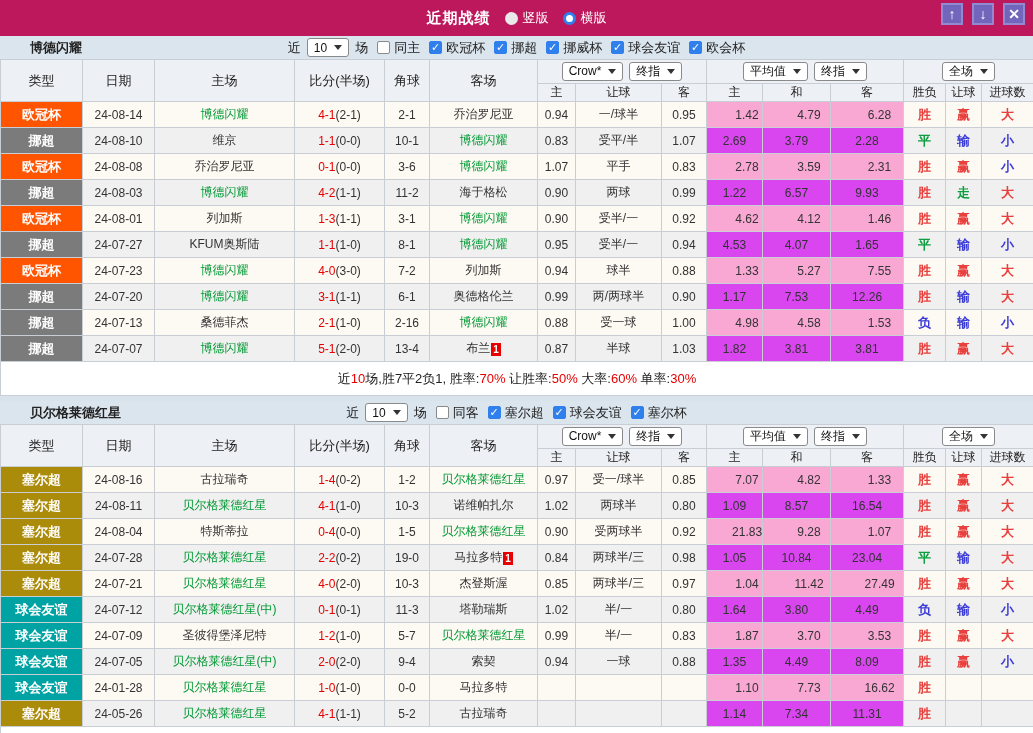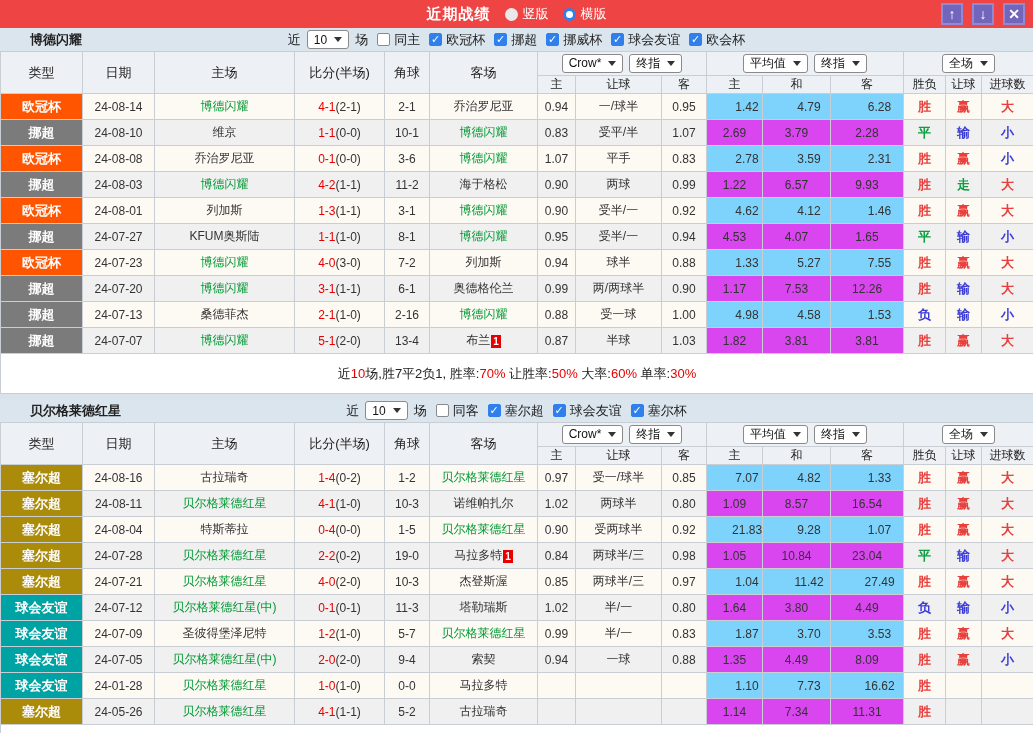--- a/index.html
+++ b/index.html
@@ -1,20 +1,20 @@
 <!DOCTYPE html>
 <html><head>
 <meta charset="utf-8">
 <style>
   * { box-sizing: border-box; margin: 0; padding: 0; }
   html,body { width:1033px; height:733px; overflow:hidden; background:#d9e3ec;
     font-family:"Liberation Sans", sans-serif; font-size:12px; color:#333; }
 
   
-  .topbar { position:relative; height:28px; background:#ef4444; display:flex;
+  .topbar { position:relative; height:36px; background:#be185d; display:flex;
     align-items:center; justify-content:center; color:#fff; }
   .topbar .title { font-weight:bold; font-size:15px; letter-spacing:1px; }
   .radio-group { display:flex; align-items:flex-end; margin-left:14px; gap:14px; }
   .radio-item { display:flex; align-items:center; gap:5px; font-size:13px; cursor:default; }
   .radio-dot { width:13px; height:13px; border-radius:50%; background:#e9e9e9; }
   .radio-dot.sel { background:#fff; border:3.5px solid #2f80ed; }
   .winbtns { position:absolute; right:8px; top:3px; display:flex; gap:9px; }
   .wbtn { width:22px; height:22px; background:#7166bb; border:2px solid #928ad1;
     color:#fff; font-weight:bold; font-size:14px; line-height:18px; text-align:center; cursor:pointer; }
 
@@ -35,32 +35,32 @@
 
   
   table { width:1033px; table-layout:fixed; border-collapse:collapse; background:#fff; }
   th, td { border:1px solid #c9ced4; text-align:center; overflow:hidden; white-space:nowrap; }
   thead th { background:#edf0f4; font-weight:normal; font-size:13px; color:#222; }
   thead tr.h1 th { height:24px; }
   thead tr.h2 th { height:18px; font-size:12px; }
   tbody td { height:26px; font-size:12px; }
   tbody tr.odd  td { background:#fdf9f3; }
   tbody tr.even td { background:#f0f0f0; }
-  tbody tr.odd  td.avg { background:#7dd3fc;padding-left:25px; }
+  tbody tr.odd  td.avg { background:#f9a8d4;padding-left:25px; }
   tbody tr.even td.avg { background:#d946ef; }
   td.type { color:#fff; font-weight:bold; font-size:13px; }
   .grn { color:#009933; }
   .sc  { color:#e60000; }
   .hf  { color:#333; }
   .sup { display:inline-block; background:#e60000; color:#fff; font-size:10px; font-weight:bold;
     line-height:13px; min-width:9px; padding:0 2px; margin-left:1px; vertical-align:-1px; }
   .t-r { color:#e8403d; font-weight:bold; font-size:13px; }
   .t-b { color:#3b3bd6; font-weight:bold; font-size:13px; }
   .t-g { color:#0c9f3f; font-weight:bold; font-size:13px; }
-  tr.summary td { height:40px; background:#fff; font-size:13px; color:#222; }
+  tr.summary td { height:34px; background:#fff; font-size:13px; color:#222; }
   tr.summary .red { color:#e60000; }
   .gap { height:5px; }
 </style>
 </head>
 <body>
 
 <div class="topbar">
   <span class="title">近期战绩</span>
   <span class="radio-group">
     <span class="radio-item">

